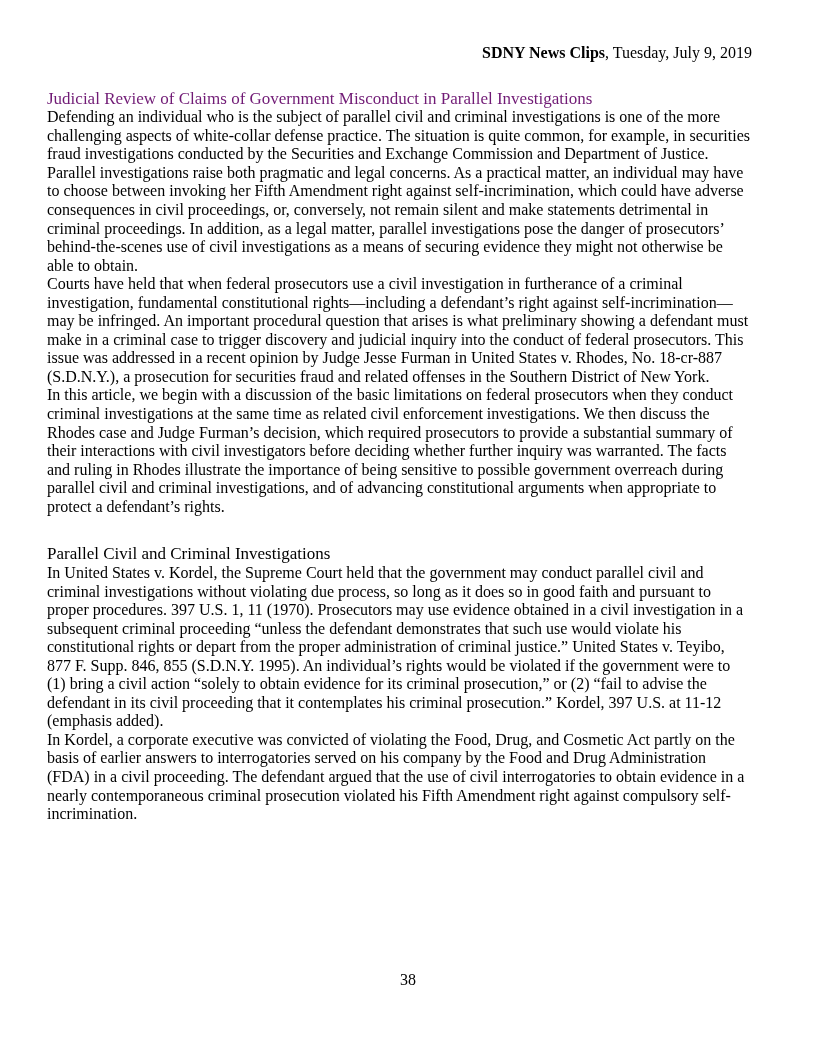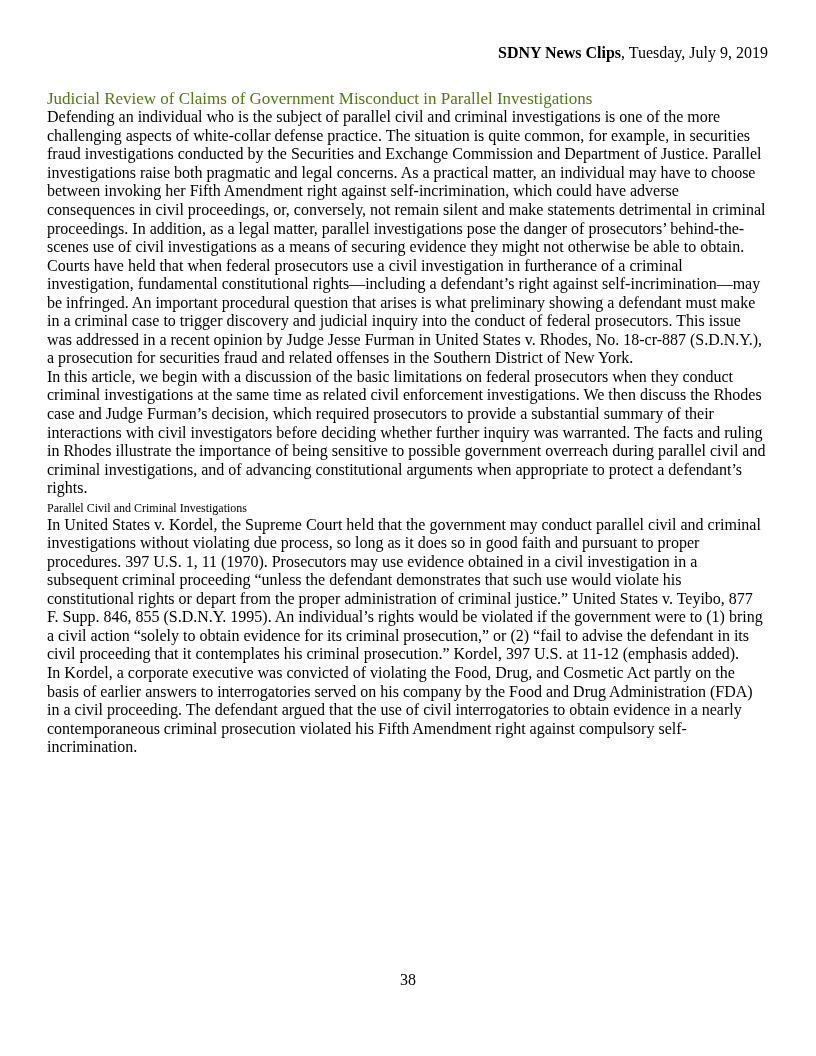--- a/index.html
+++ b/index.html
@@ -10,47 +10,47 @@
     height: 1056px;
     margin: 0 auto;
     background: #ffffff;
     font-family: "Liberation Serif", serif;
     font-size: 16px;
     line-height: 1.16;
     color: #000000;
     overflow: hidden;
   }
   .content {
-    padding: 44px 48px 0 47px;
+    padding: 44px 64px 0 47px;
   }
   .header-line {
     text-align: right;
     white-space: nowrap;
   }
   .header-line .pub {
     font-weight: bold;
   }
   .article-title {
     margin-top: 26px;
     font-size: 17px;
     font-weight: normal;
-    color: #4d7c0f;
+    color: #701a75;
   }
   .byline-block {
     margin-top: 22px;
   }
   .byline-block div {
     line-height: 1.16;
   }
   .body-paragraph {
   }
   .section-heading {
-    margin-top: 4px;
+    margin-top: 28px;
     font-weight: normal;
-    font-size: 12px;
+    font-size: 17px;
   }
   .footer {
     position: absolute;
     top: 971px;
     left: 0;
     right: 0;
     text-align: center;
   }
 </style>
 </head>

